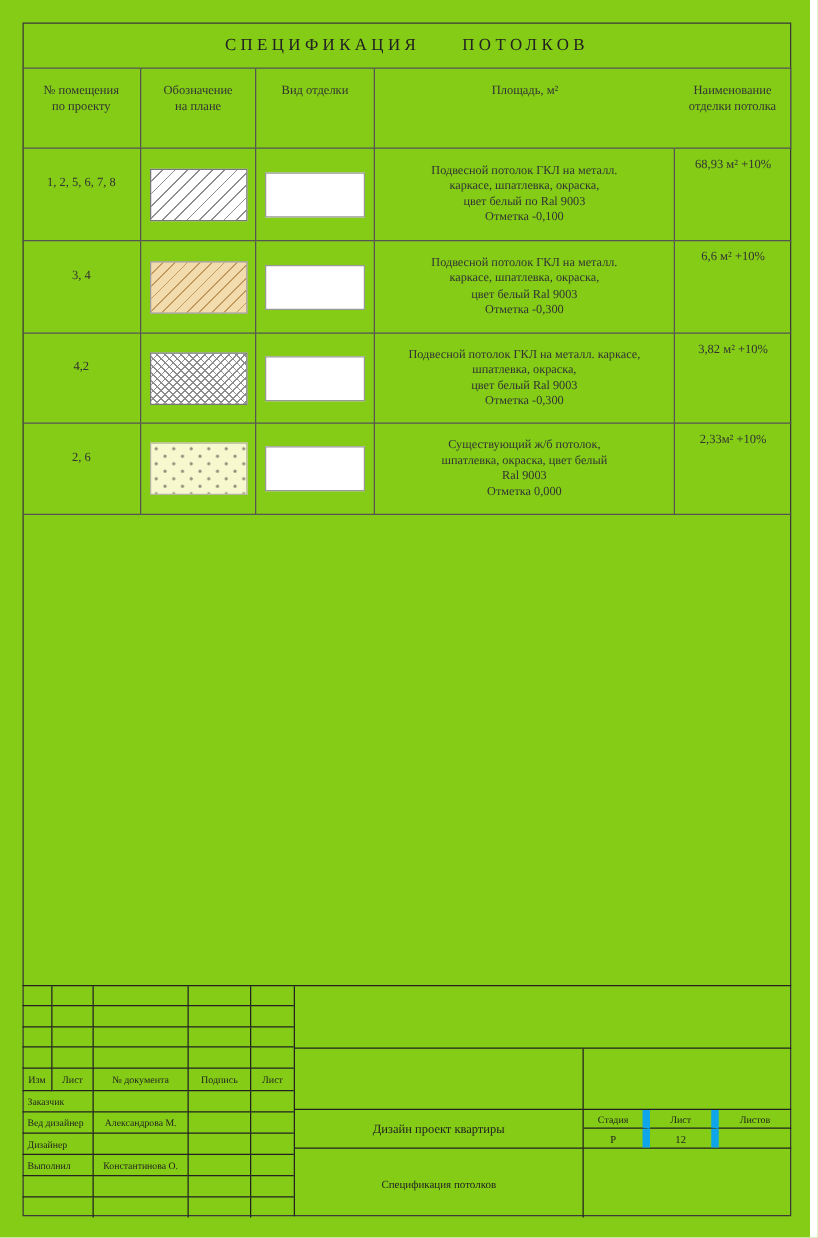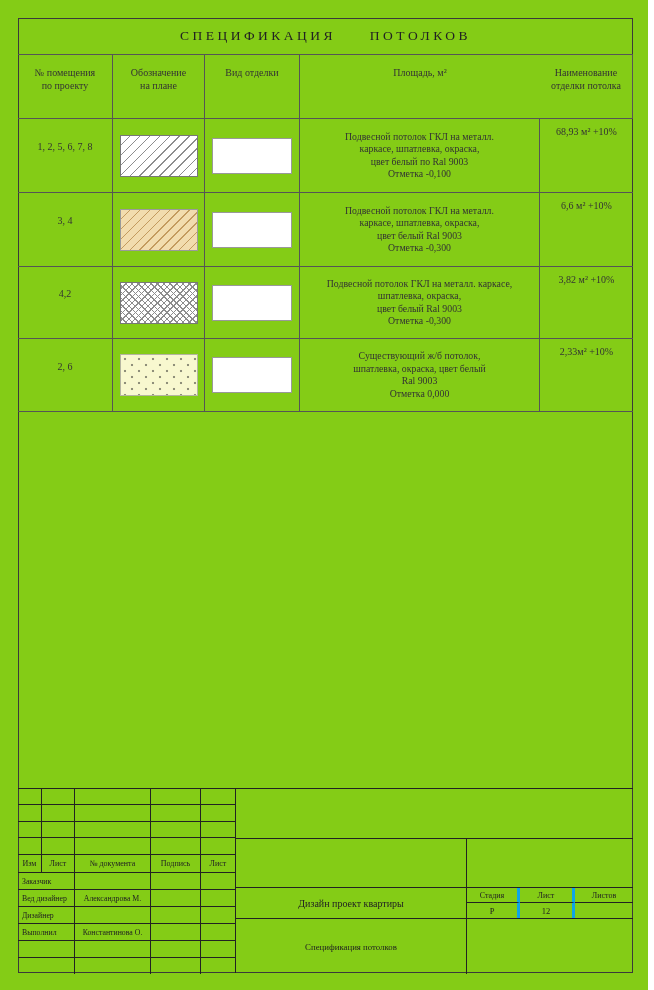--- a/index.html
+++ b/index.html
@@ -61,21 +61,21 @@
   .tbr-bl{position:absolute;left:0;top:50px;width:231px;height:49px;
     border-bottom:1px solid #222;border-right:1px solid #222;box-sizing:border-box;}
   .tbr-br{position:absolute;left:231px;top:50px;width:166px;height:49px;
     border-bottom:1px solid #222;box-sizing:border-box;}
   .tbr-project{position:absolute;left:0;top:99px;width:231px;height:31px;
     border-bottom:1px solid #222;border-right:1px solid #222;box-sizing:border-box;
     display:flex;align-items:center;justify-content:center;font-size:10px;color:#222;}
   .tbr-stage{position:absolute;left:231px;top:99px;width:166px;height:31px;
     border-bottom:1px solid #222;box-sizing:border-box;display:grid;
     grid-template-columns:53px 55px 58px;grid-template-rows:15px 15px;}
-  .sg{border-right:3px solid #0ea5e9;box-sizing:border-box;display:flex;
+  .sg{border-right:6px solid #0ea5e9;box-sizing:border-box;display:flex;
     align-items:center;justify-content:center;font-size:8px;color:#222;}
   .sg.h{border-bottom:1px solid #222;}
   .sg.last{border-right:none;}
   .sg.v{font-size:8.5px;}
   .tbr-sheet{position:absolute;left:0;top:130px;width:231px;height:55px;
     border-right:1px solid #222;box-sizing:border-box;display:flex;
     align-items:center;justify-content:center;font-size:8.8px;color:#222;}
   .tbr-org{position:absolute;left:231px;top:130px;width:166px;height:55px;box-sizing:border-box;}
 </style>
 </head>

